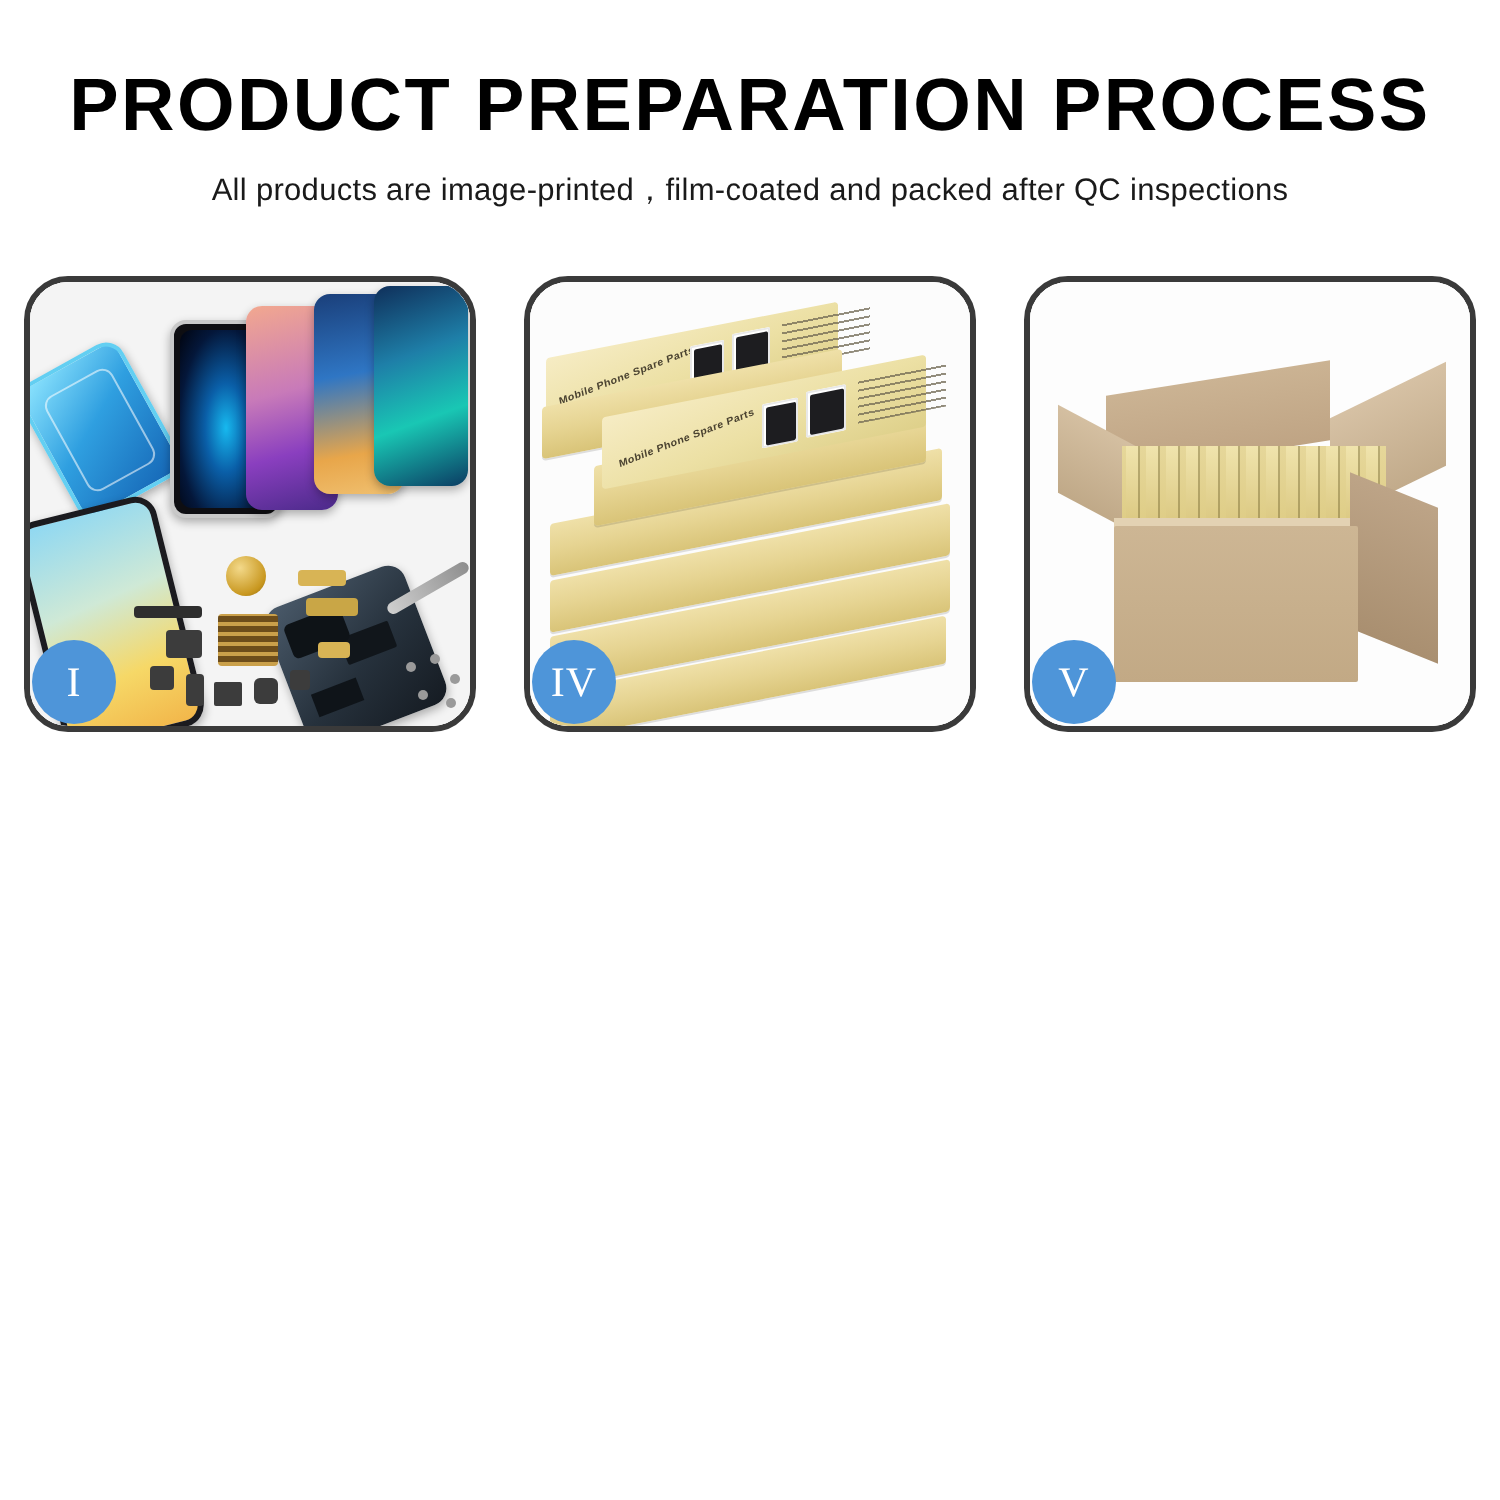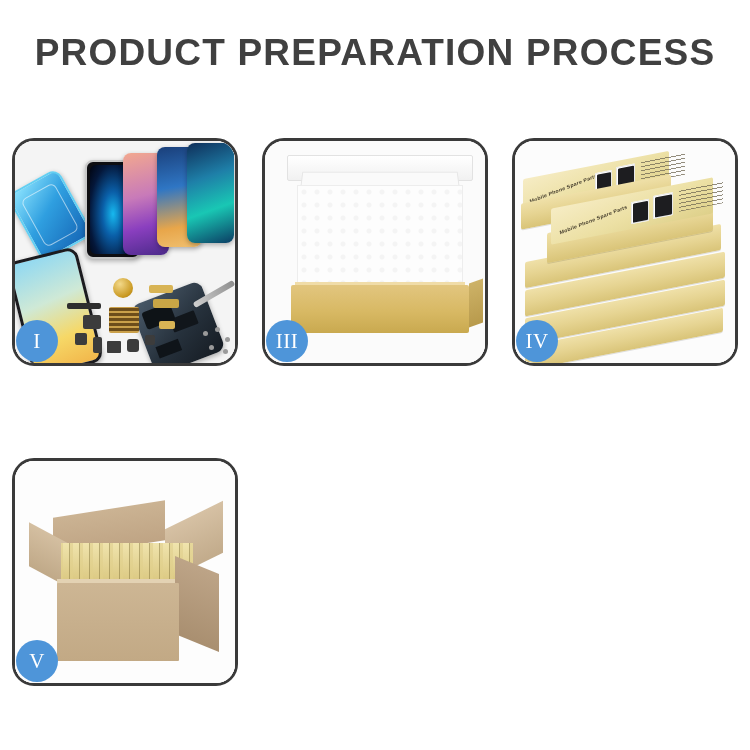--- a/index.html
+++ b/index.html
@@ -20,21 +20,21 @@
     width: 750px;
     padding-top: 34px;
     text-align: center;
     user-select: none;
   }
   .page-title {
     font-family: "Liberation Sans", sans-serif;
     font-size: 37px;
     font-weight: 700;
     letter-spacing: 1.2px;
-    color: #404040;
+    color: #000000;
     line-height: 1.05;
     margin: 0;
     white-space: nowrap;
   }
   .page-subtitle {
     font-family: "Liberation Sans", sans-serif;
     font-size: 15.5px;
     font-weight: 400;
     letter-spacing: 0.15px;
     color: #1a1a1a;
@@ -391,20 +391,21 @@
   .c6-shadow{
     position:absolute; left:150px; top:24px; width:46px; height:22px;
     background:rgba(200,200,200,.35); transform: skewX(-30deg);
   }
 </style>
 </head>
 <body>
 
 <div class="header">
   <h1 class="page-title">PRODUCT PREPARATION PROCESS</h1>
+  <p class="page-subtitle">All products are image-printed，film-coated and packed after QC inspections</p>
 </div>
 
 <div class="grid">
 
   <div class="panel">
     <div class="panel-stage">
       <div class="p1-bg"></div>
       <div class="phone ph-film"></div>
       <div class="phone ph-glass"></div>
       <div class="phone ph-purple"></div>
@@ -432,36 +433,20 @@
           <span></span>
           <span></span>
           <span></span>
           <span></span>
       </div>
     </div>
     <div class="badge">I</div>
   </div>
 
 
-  <div class="panel">
-    <div class="panel-stage">
-      <div class="p3-bg"></div>
-      <div class="box3-lid"></div>
-      <div class="box3-lid-in"></div>
-      <div class="foam3"></div>
-      <div class="box3-inner-lip"></div>
-      <div class="part3">
-        <div class="part3-red"></div>
-        <div class="part3-tip"></div>
-      </div>
-      <div class="box3-front"></div>
-      <div class="box3-side"></div>
-    </div>
-    <div class="badge">III</div>
-  </div>
 
   <div class="panel">
     <div class="panel-stage">
       <div class="p4-bg"></div>
       <div class="stack">
         <div class="sbox sbox-f"></div>
         <div class="sbox sbox-e"></div>
         <div class="sbox sbox-d"></div>
         <div class="sbox sbox-c"></div>
 

